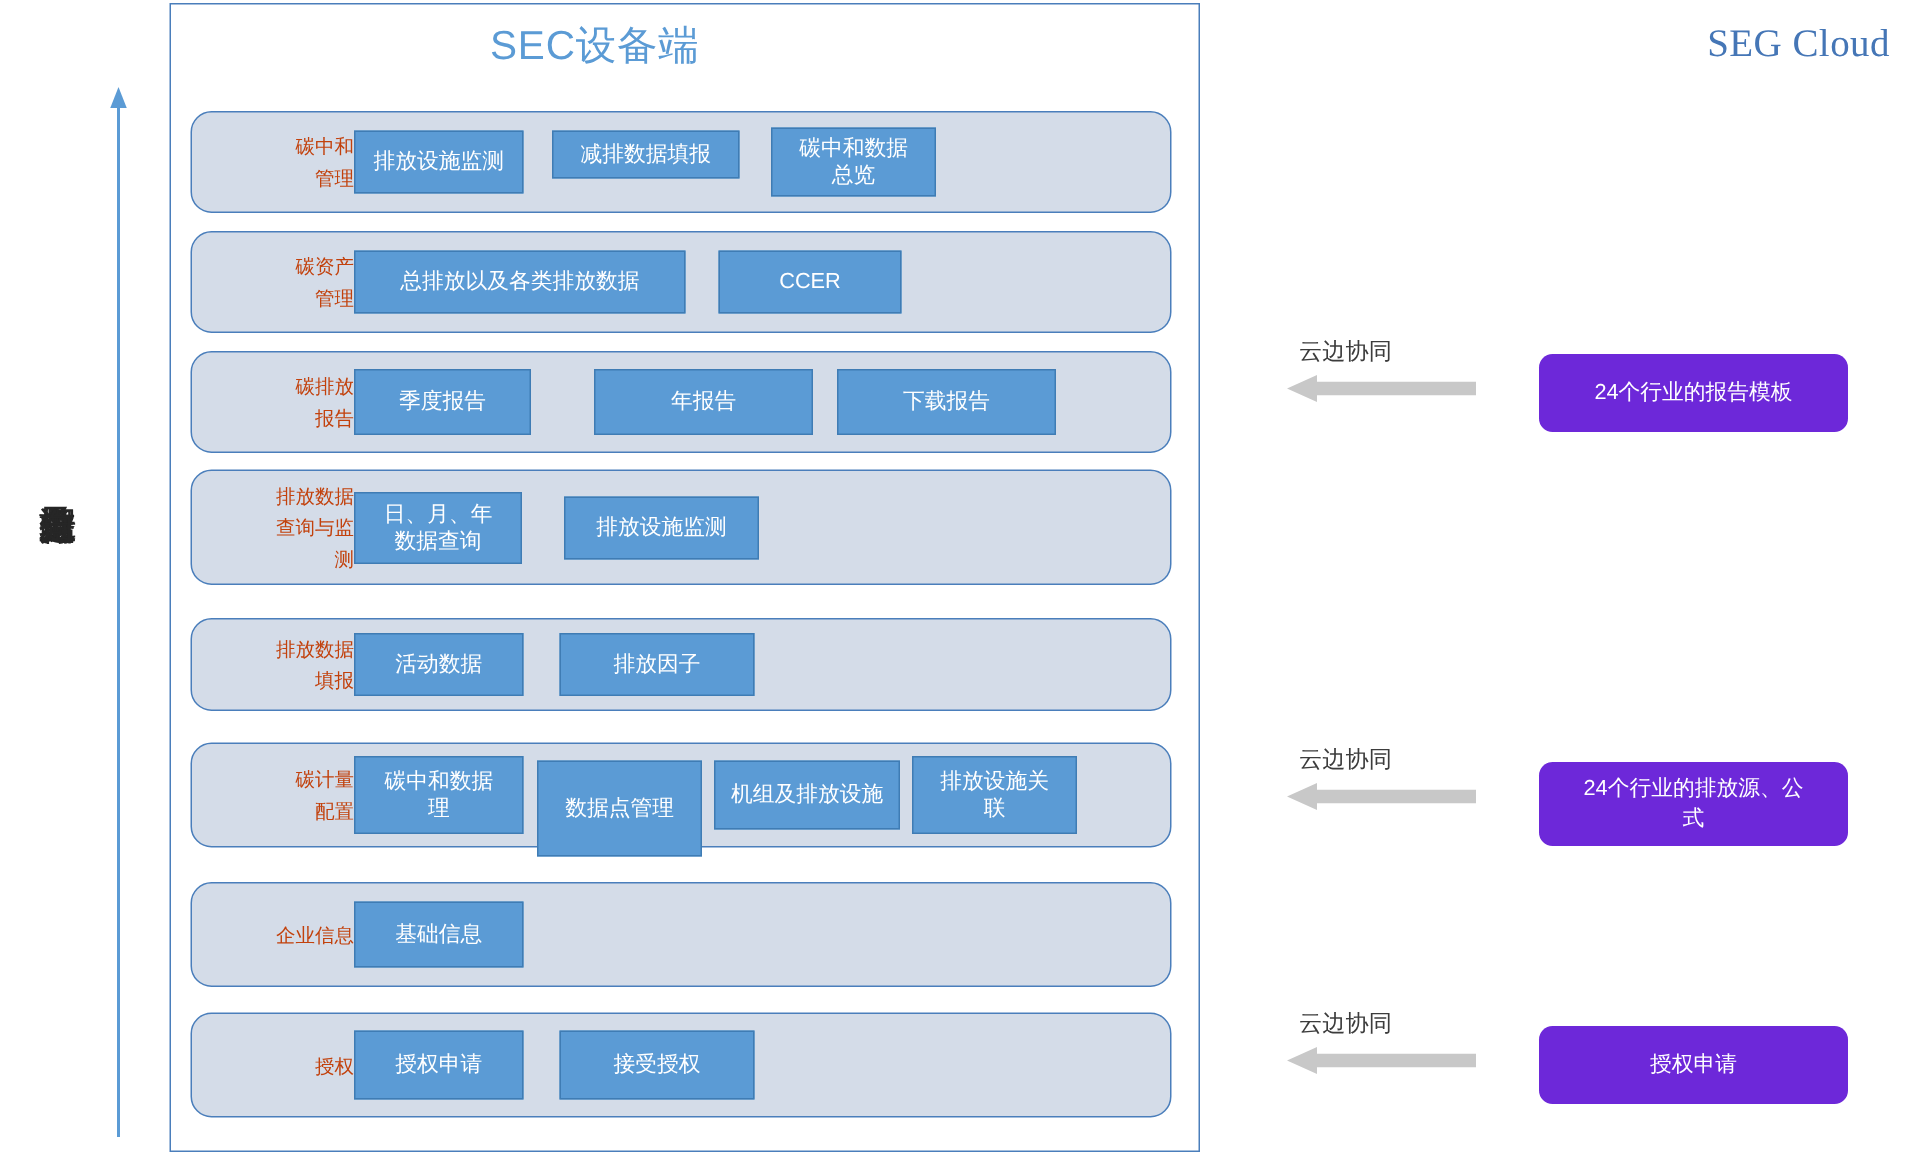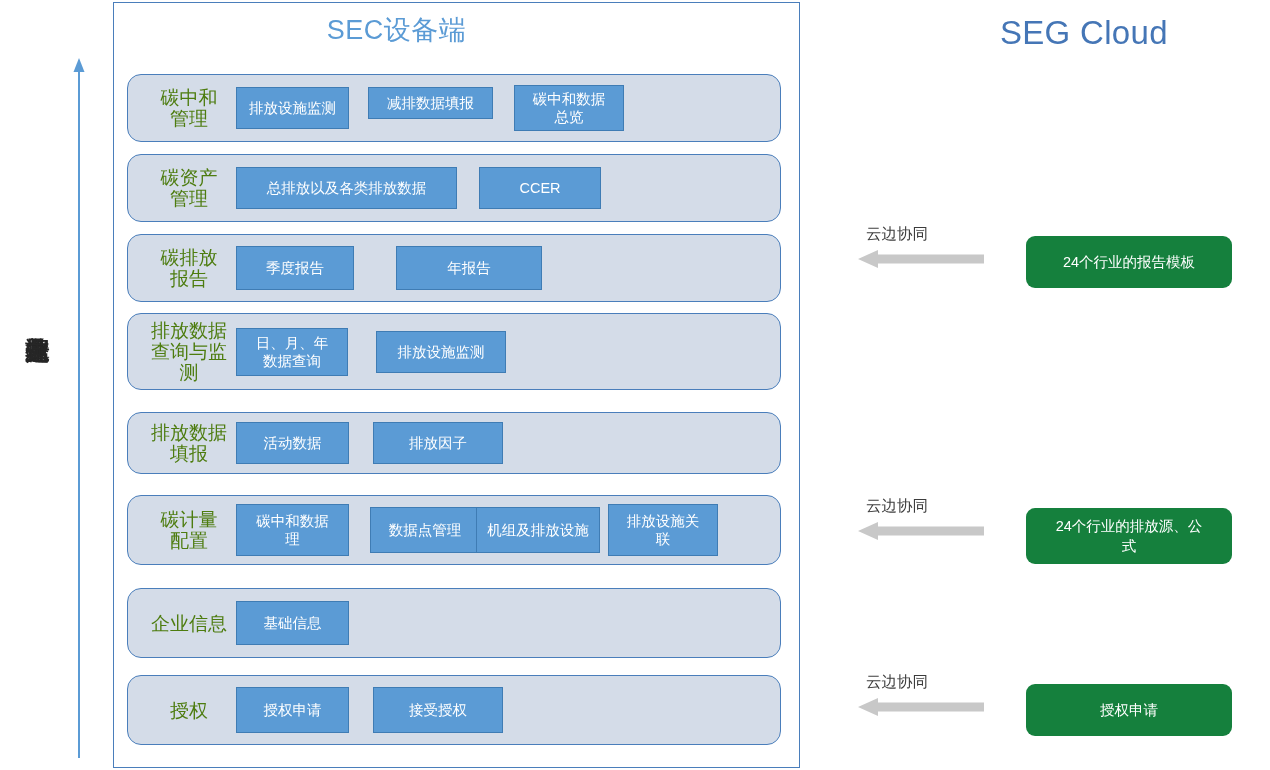--- a/index.html
+++ b/index.html
@@ -68,24 +68,24 @@
     border: 1.5px solid #4a7ebb;
     border-radius: 14px;
     box-sizing: border-box;
     display: flex;
     align-items: center;
   }
   .row-label {
     width: 94px;
     flex: 0 0 94px;
     margin-left: 14px;
-    font-size: 19px;
+    font-size: 13px;
     line-height: 21px;
-    color: #4d7c0f;
-    text-align: center;
+    color: #c2410c;
+    text-align: right;
     white-space: pre-line;
   }
   .row-items {
     flex: 1 1 auto;
     display: flex;
     align-items: center;
     height: 100%;
     position: relative;
   }
   .chip {
@@ -103,28 +103,29 @@
     padding: 0 4px;
     white-space: pre-line;
   }
 
   
   #seg-title {
     position: absolute;
     left: 1000px;
     top: 14px;
     width: 260px;
-    text-align: left;
-    font-size: 33px;
+    text-align: right;
+    font-size: 26px;
     color: #4576b6;
     letter-spacing: 0.3px;
+    font-family: Liberation Serif, serif;
   }
   .cloud-card {
     position: absolute;
-    background: #15803d;
+    background: #6d28d9;
     border-radius: 9px;
     color: #ffffff;
     font-size: 14.5px;
     line-height: 20px;
     display: flex;
     align-items: center;
     justify-content: center;
     text-align: center;
     box-sizing: border-box;
     padding: 0 10px;
@@ -181,20 +182,21 @@
         <div class="chip" style="left: 243px; width: 122px; height: 42px; top: calc(50% - 21px);">CCER</div>
         <div class="chip" style="left: 0px; width: 221px; height: 42px; top: calc(50% - 21px);">总排放以及各类排放数据</div>
       </div>
     </div>
     <div class="row" style="top: 234px; height: 68px;">
       <div class="row-label">碳排放
 报告</div>
       <div class="row-items">
         <div class="chip" style="left: 0px; width: 118px; height: 44px; top: calc(50% - 22px);">季度报告</div>
         <div class="chip" style="left: 160px; width: 146px; height: 44px; top: calc(50% - 22px);">年报告</div>
+        <div class="chip" style="left: 322px; width: 146px; height: 44px; top: calc(50% - 22px);">下载报告</div>
       </div>
     </div>
     <div class="row" style="top: 313px; height: 77px;">
       <div class="row-label">排放数据
 查询与监
 测</div>
       <div class="row-items">
         <div class="chip" style="left: 0px; width: 112px; height: 48px; top: calc(50% - 24px);">日、月、年
 数据查询</div>
         <div class="chip" style="left: 140px; width: 130px; height: 42px; top: calc(50% - 21px);">排放设施监测</div>
@@ -207,21 +209,21 @@
         <div class="chip" style="left: 0px; width: 113px; height: 42px; top: calc(50% - 21px);">活动数据</div>
         <div class="chip" style="left: 137px; width: 130px; height: 42px; top: calc(50% - 21px);">排放因子</div>
       </div>
     </div>
     <div class="row" style="top: 495px; height: 70px;">
       <div class="row-label">碳计量
 配置</div>
       <div class="row-items">
         <div class="chip" style="left: 0px; width: 113px; height: 52px; top: calc(50% - 26px);">碳中和数据
 理</div>
-        <div class="chip" style="left: 122px; width: 110px; height: 46px; top: calc(50% - 23px); margin-left: 12px;">数据点管理</div>
+        <div class="chip" style="left: 122px; width: 110px; height: 64px; top: calc(50% - 23px);">数据点管理</div>
         <div class="chip" style="left: 240px; width: 124px; height: 46px; top: calc(50% - 23px);">机组及排放设施</div>
         <div class="chip" style="left: 372px; width: 110px; height: 52px; top: calc(50% - 26px);">排放设施关
 联</div>
       </div>
     </div>
     <div class="row" style="top: 588px; height: 70px;">
       <div class="row-label">企业信息</div>
       <div class="row-items">
         <div class="chip" style="left: 0px; width: 113px; height: 44px; top: calc(50% - 22px);">基础信息</div>
       </div>

